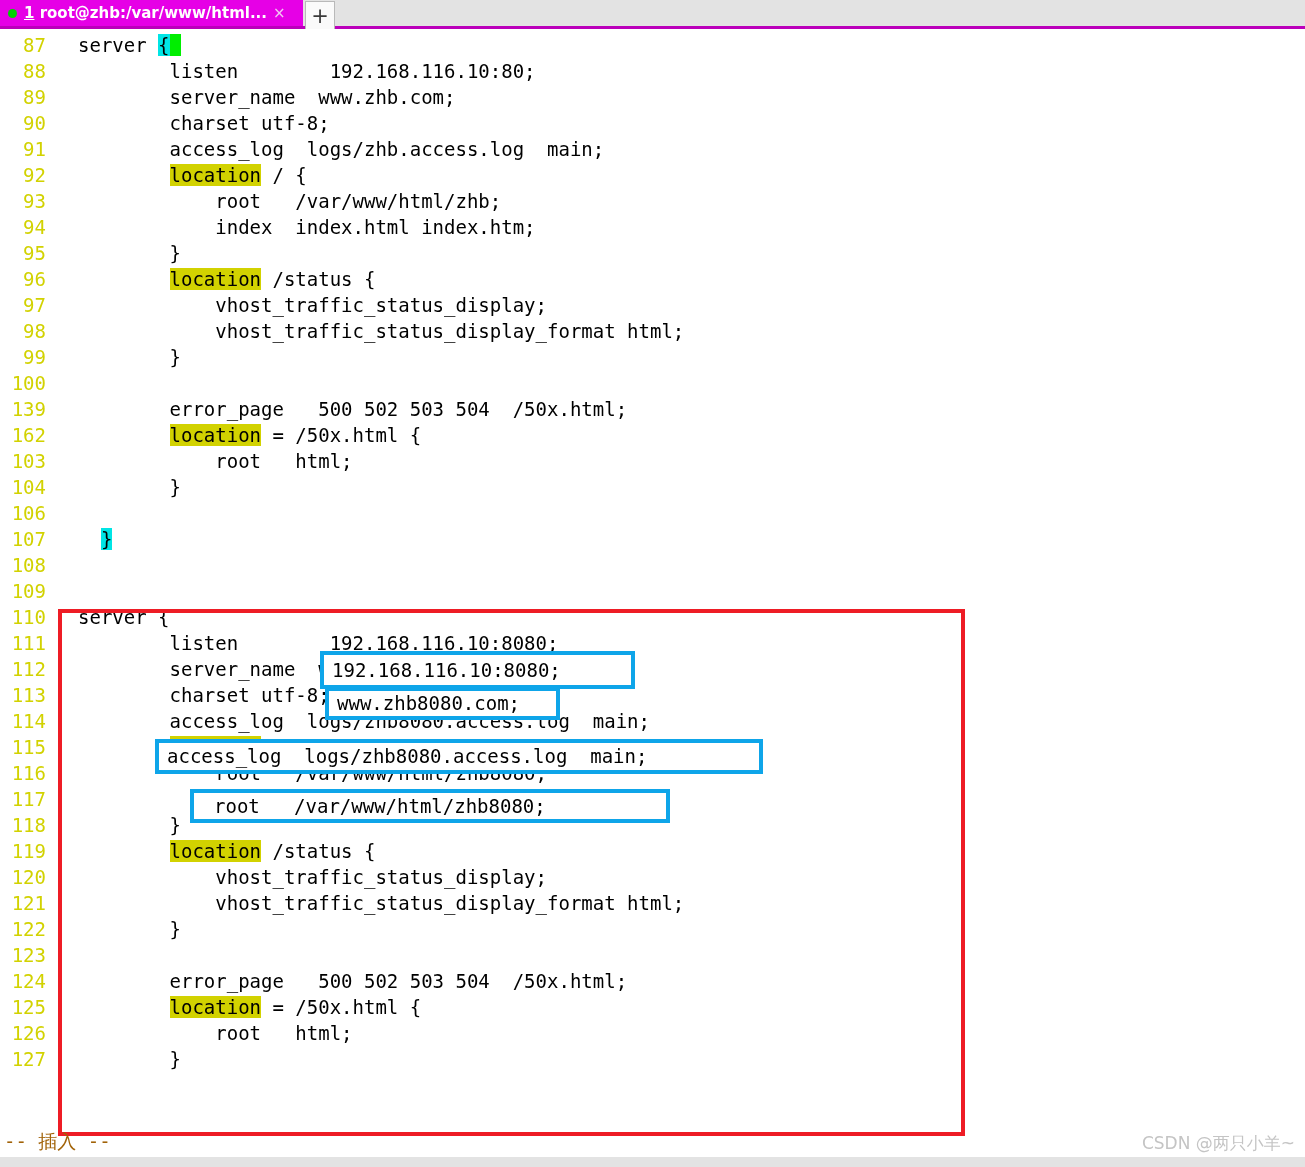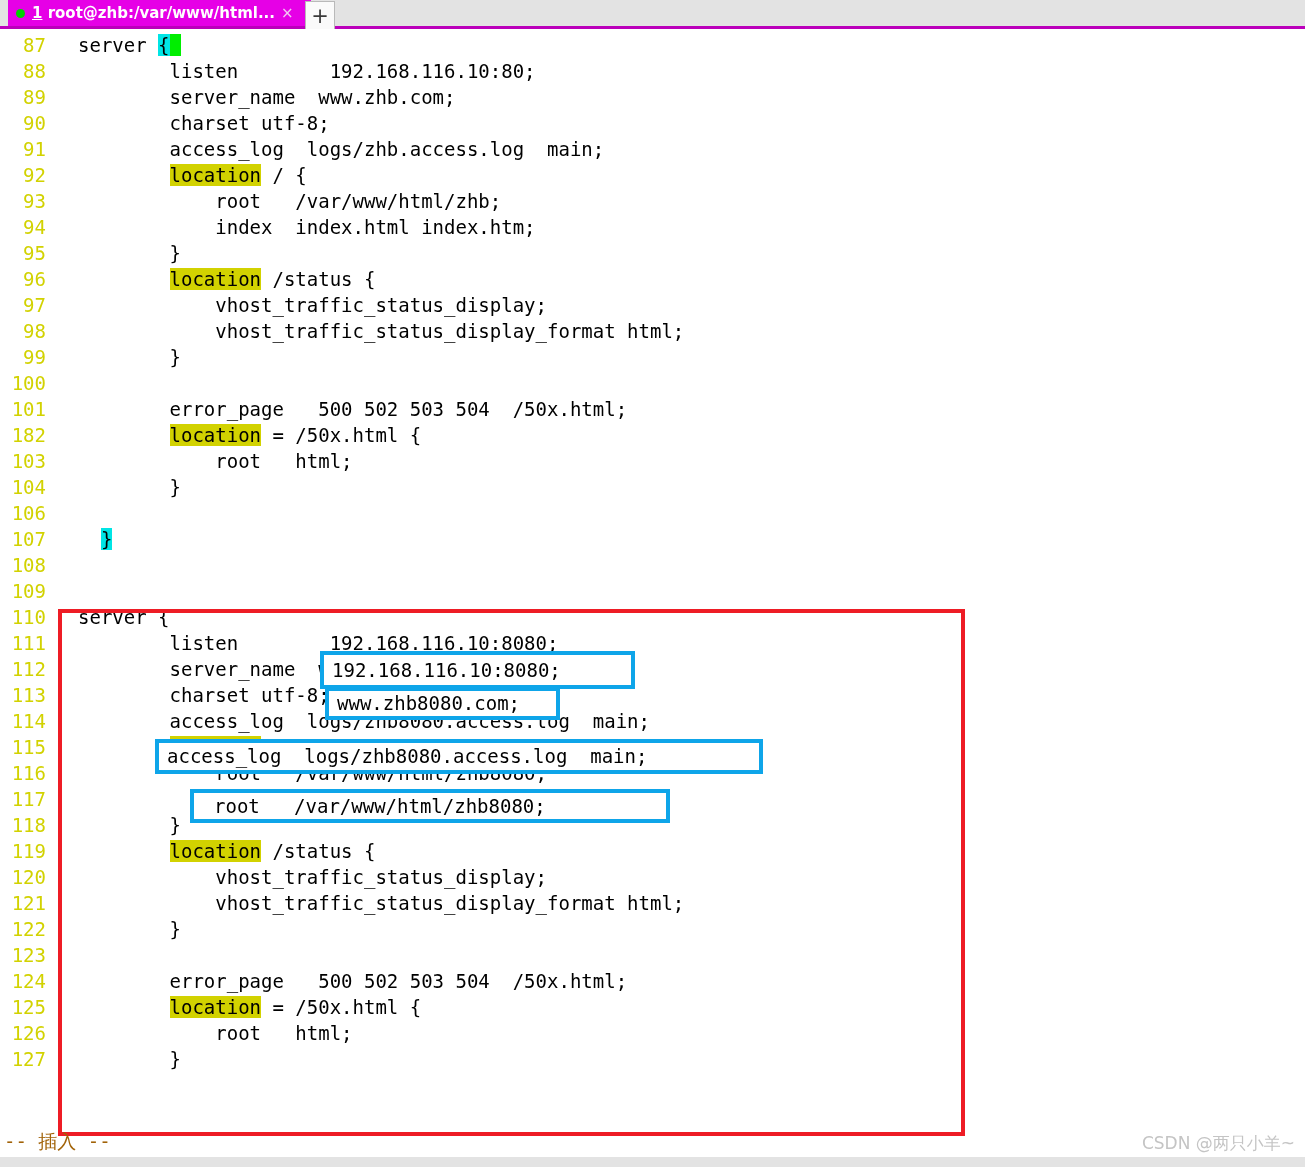--- a/index.html
+++ b/index.html
@@ -12,21 +12,21 @@
   }
 
   
   #tabbar{
     position:absolute;left:0;top:0;width:1305px;height:29px;
     background:#e3e3e3;
     border-bottom:3px solid #bb00bb;
     box-sizing:border-box;
   }
   #tab-active{
-    position:absolute;left:8px;top:0;height:26px;width:303px;
+    position:absolute;left:0;top:0;height:26px;width:303px;
     background:#e600e6;
     display:flex;align-items:center;
     box-sizing:border-box;
   }
   .tab-dot{
     width:9px;height:9px;border-radius:50%;
     background:#00d000;margin-left:8px;flex:none;
   }
   .tab-title{
     color:#ffffff;font-family:"DejaVu Sans","Liberation Sans",sans-serif;
@@ -123,22 +123,22 @@
     <div class="line"><span class="lnum">91</span><span class="ltext"><span>        access_log  logs/zhb.access.log  main;</span></span></div>
     <div class="line"><span class="lnum">92</span><span class="ltext"><span>        </span><span class="kw-loc">location</span><span> / {</span></span></div>
     <div class="line"><span class="lnum">93</span><span class="ltext"><span>            root   /var/www/html/zhb;</span></span></div>
     <div class="line"><span class="lnum">94</span><span class="ltext"><span>            index  index.html index.htm;</span></span></div>
     <div class="line"><span class="lnum">95</span><span class="ltext"><span>        }</span></span></div>
     <div class="line"><span class="lnum">96</span><span class="ltext"><span>        </span><span class="kw-loc">location</span><span> /status {</span></span></div>
     <div class="line"><span class="lnum">97</span><span class="ltext"><span>            vhost_traffic_status_display;</span></span></div>
     <div class="line"><span class="lnum">98</span><span class="ltext"><span>            vhost_traffic_status_display_format html;</span></span></div>
     <div class="line"><span class="lnum">99</span><span class="ltext"><span>        }</span></span></div>
     <div class="line"><span class="lnum">100</span><span class="ltext"><span></span></span></div>
-    <div class="line"><span class="lnum">101</span><span class="ltext"><span>        error_page   500 502 503 504  /50x.html;</span></span></div>
-    <div class="line"><span class="lnum">182</span><span class="ltext"><span>        </span><span class="kw-loc">location</span><span> = /50x.html {</span></span></div>
+    <div class="line"><span class="lnum">139</span><span class="ltext"><span>        error_page   500 502 503 504  /50x.html;</span></span></div>
+    <div class="line"><span class="lnum">162</span><span class="ltext"><span>        </span><span class="kw-loc">location</span><span> = /50x.html {</span></span></div>
     <div class="line"><span class="lnum">103</span><span class="ltext"><span>            root   html;</span></span></div>
     <div class="line"><span class="lnum">104</span><span class="ltext"><span>        }</span></span></div>
     <div class="line"><span class="lnum">106</span><span class="ltext"><span></span></span></div>
     <div class="line"><span class="lnum">107</span><span class="ltext"><span>  </span><span class="brace-cy">}</span></span></div>
     <div class="line"><span class="lnum">108</span><span class="ltext"><span></span></span></div>
     <div class="line"><span class="lnum">109</span><span class="ltext"><span></span></span></div>
     <div class="line"><span class="lnum">110</span><span class="ltext"><span>server {</span></span></div>
     <div class="line"><span class="lnum">111</span><span class="ltext"><span>        listen        192.168.116.10:8080;</span></span></div>
     <div class="line"><span class="lnum">112</span><span class="ltext"><span>        server_name  www.zhb8080.com;</span></span></div>
     <div class="line"><span class="lnum">113</span><span class="ltext"><span>        charset utf-8;</span></span></div>

